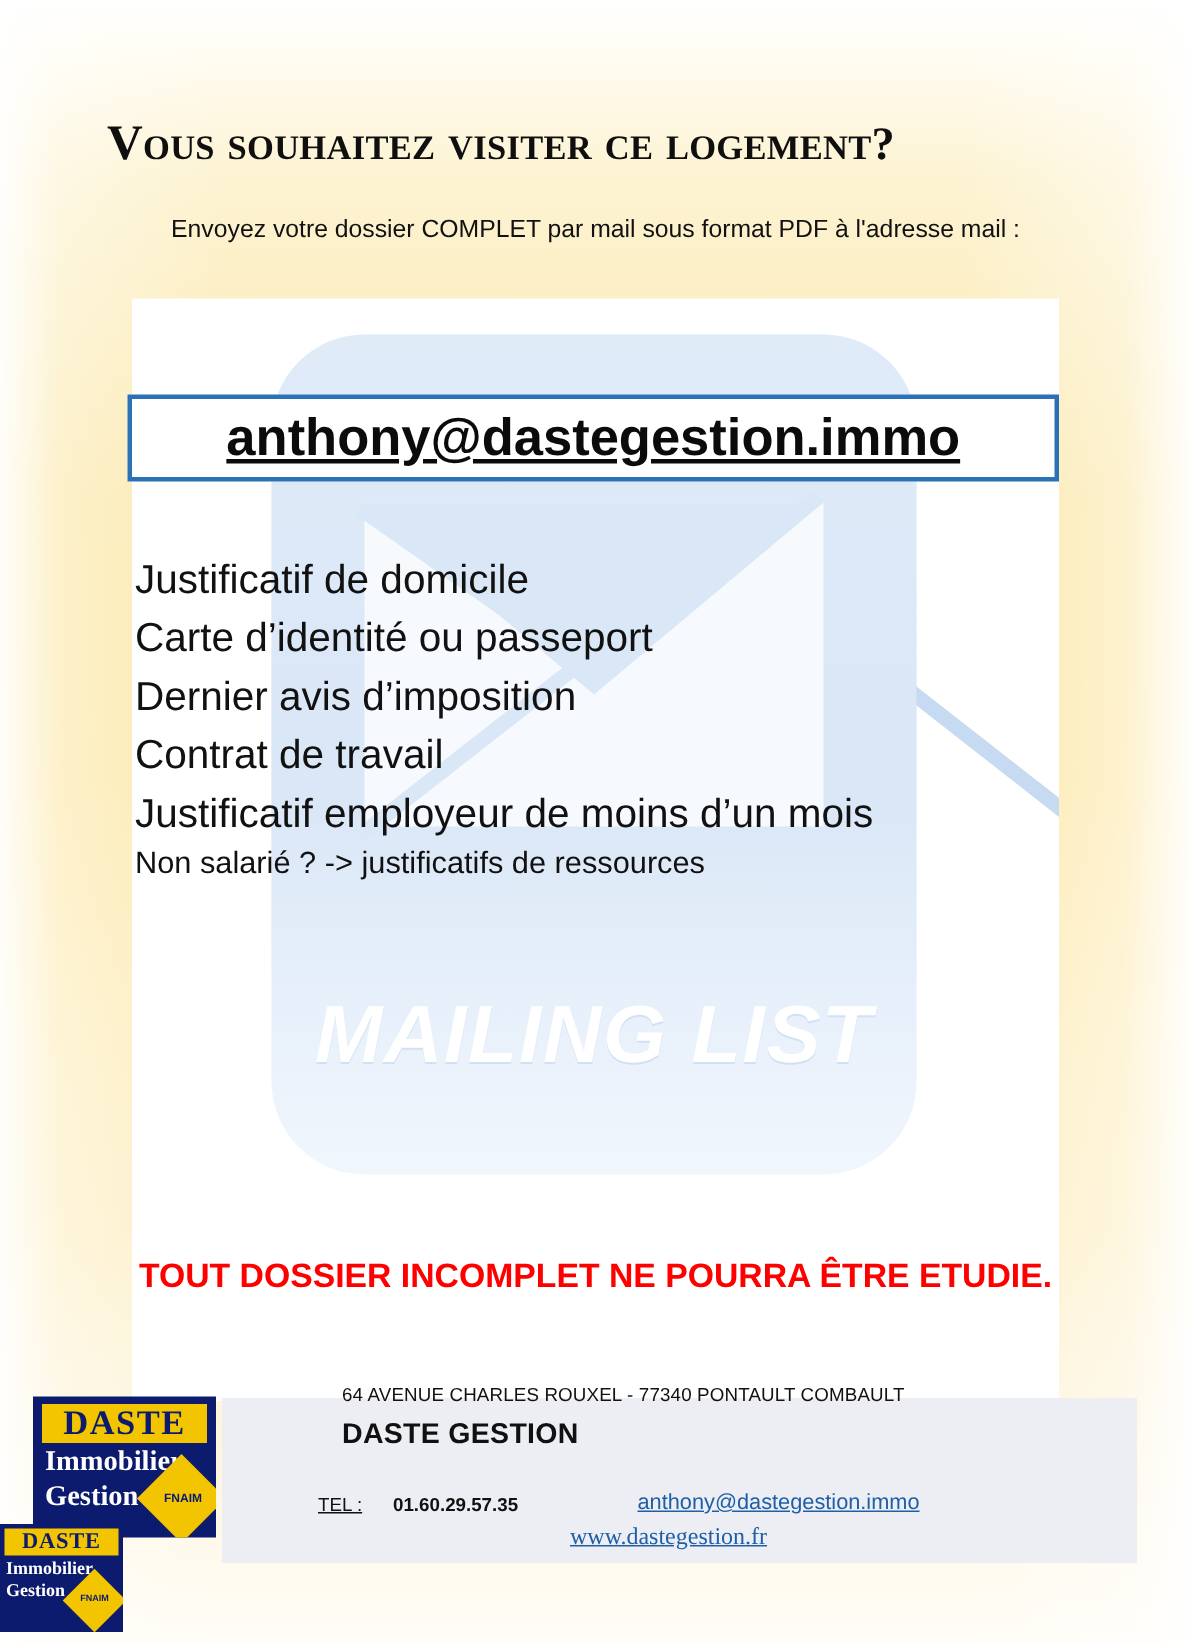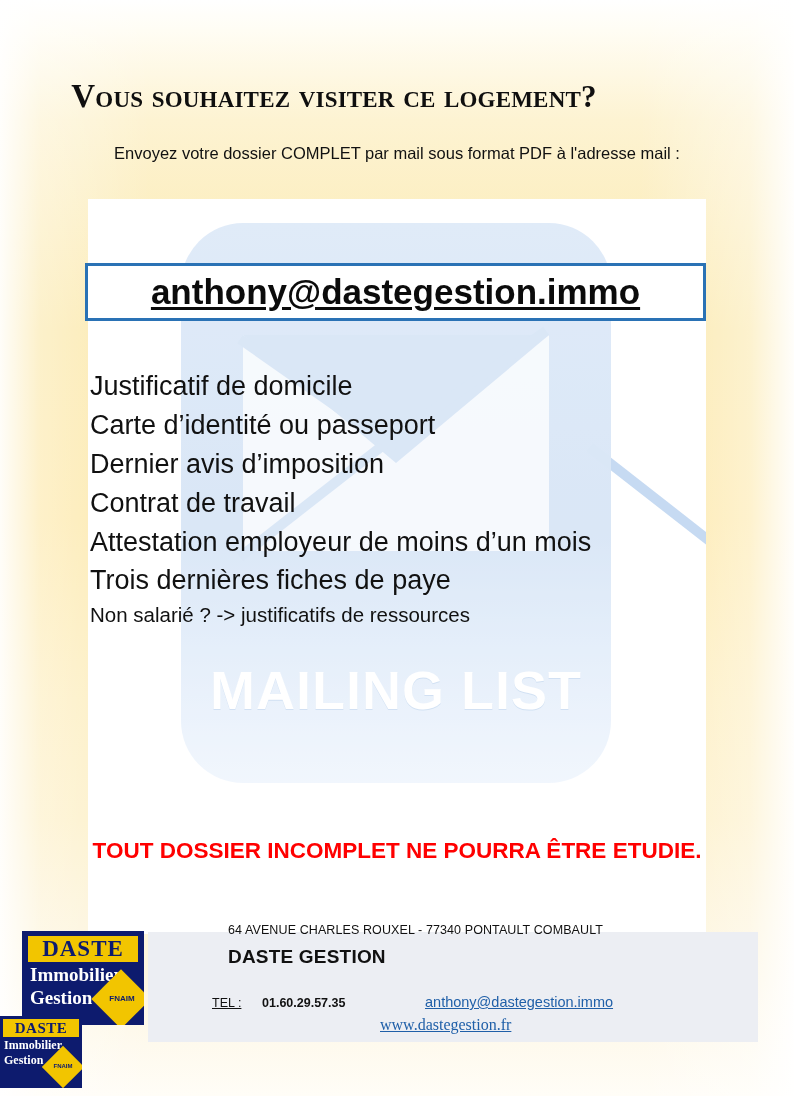--- a/index.html
+++ b/index.html
@@ -174,20 +174,21 @@
     left: 0;
     top: 436px;
     width: 430px;
     text-align: center;
     font-family: "Liberation Sans", sans-serif;
     font-weight: bold;
     font-size: 54px;
     letter-spacing: 1px;
     color: #ffffff;
     text-shadow: 0 1px 0 rgba(180,205,235,0.9);
+    font-style: italic;
   }
   .art-fade {
     position: absolute;
     inset: 0;
     background: rgba(255,255,255,0.35);
   }
 
   
   .email-box {
     position: absolute;
@@ -468,22 +469,21 @@
 
     <div class="email-box">
       <span class="email-text">anthony@dastegestion.immo</span>
     </div>
 
     <div class="doclist">
       <div class="item">Justificatif de domicile</div>
       <div class="item">Carte d’identité  ou passeport</div>
       <div class="item">Dernier avis d’imposition</div>
       <div class="item">Contrat de travail</div>
-      <div class="item">Attestation employeur de moins d’un mois</div>
-      <div class="item">Trois dernières fiches de paye</div>
+      <div class="item">Justificatif employeur de moins d’un mois</div>
       <div class="note">Non salarié ? -&gt; justificatifs de ressources</div>
     </div>
 
     <div class="warning">TOUT DOSSIER INCOMPLET NE POURRA ÊTRE ETUDIE.</div>
 
     <div class="footer-bar"></div>
     <div class="footer-company">DASTE GESTION</div>
     <div class="footer-address">64 AVENUE CHARLES ROUXEL - 77340  PONTAULT COMBAULT</div>
     <div class="footer-tel-label">TEL :</div>
     <div class="footer-tel-value">01.60.29.57.35</div>

